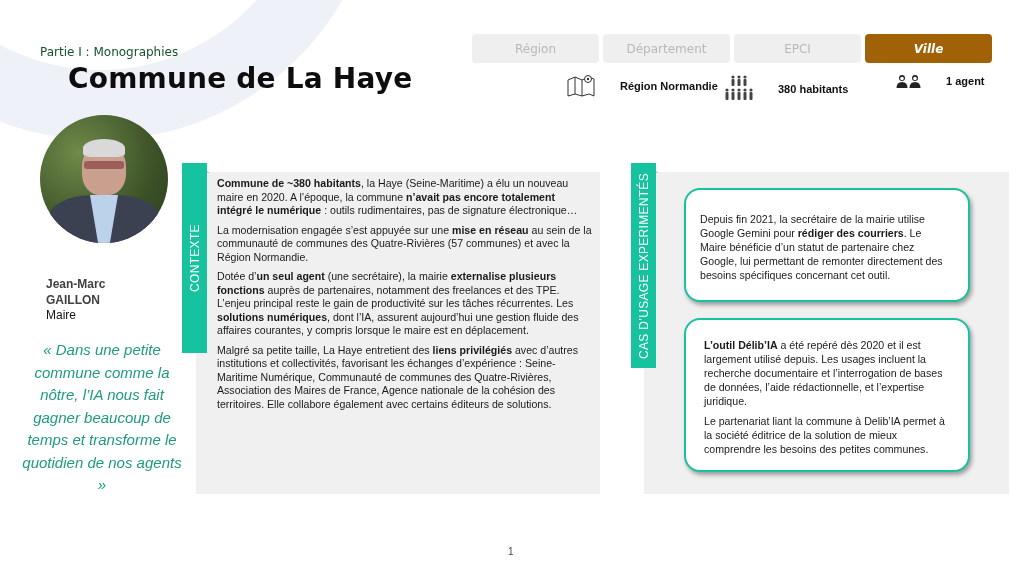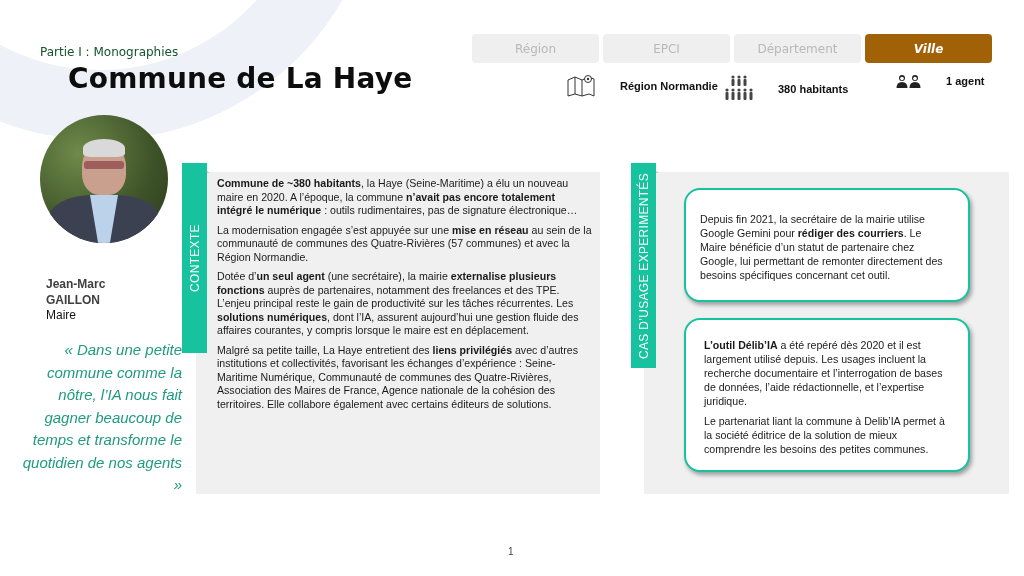--- a/index.html
+++ b/index.html
@@ -28,21 +28,21 @@
             background: radial-gradient(circle at 30% 30%, #6f8a4a, #3d5228 60%, #2b3a1c); }
   .avatar .head { position: absolute; left: 42px; top: 28px; width: 44px; height: 52px; border-radius: 45% 45% 40% 40%; background: #c9a08e; }
   .avatar .hair { position: absolute; left: 43px; top: 24px; width: 42px; height: 18px; border-radius: 50% 50% 20% 20%; background: #d9d9d9; }
   .avatar .glasses { position: absolute; left: 44px; top: 46px; width: 40px; height: 8px; border-radius: 3px; background: rgba(120,40,50,0.55); }
   .avatar .body { position: absolute; left: 8px; top: 80px; width: 112px; height: 60px; border-radius: 40% 40% 0 0; background: #3b4150; }
   .avatar .shirt { position: absolute; left: 50px; top: 80px; width: 28px; height: 50px; background: #bcd2ea; clip-path: polygon(0 0, 100% 0, 70% 100%, 30% 100%); }
 
   .person-name { position: absolute; left: 46px; top: 276px; font-size: 12px; font-weight: bold; line-height: 16px; color: #404040; }
   .person-role { position: absolute; left: 46px; top: 308px; font-size: 12px; color: #111; }
 
-  .quote { position: absolute; left: 22px; top: 339px; width: 160px; font-size: 15px; font-style: italic; color: #1f9a80; text-align: right; line-height: 22.5px; }
+  .quote { position: absolute; left: 22px; top: 339px; width: 160px; font-size: 15px; font-style: italic; color: #1f9a80; text-align: center; line-height: 22.5px; }
 
   .panel { position: absolute; background: #f0f0f0; }
   .panel-left { left: 196px; top: 172px; width: 404px; height: 322px; }
   .panel-right { left: 644px; top: 172px; width: 365px; height: 322px; }
   .fold { position: absolute; width: 0; height: 0; border-left: 14px solid #c8c8c8; border-top: 10px solid transparent; }
 
   .vlabel { position: absolute; background: #17c29f; color: #ffffff; display: flex; align-items: center; justify-content: center; }
   .vlabel span { transform: rotate(-90deg); white-space: nowrap; font-size: 12px; letter-spacing: 0.3px; }
   .vlabel-left { left: 182px; top: 163px; width: 25px; height: 190px; }
   .vlabel-right { left: 631px; top: 163px; width: 25px; height: 205px; }
@@ -62,22 +62,22 @@
 </head>
 <body>
 
 <div class="bg-arc"></div>
 
 <div class="subtitle">Partie I : Monographies</div>
 <div class="title">Commune de La Haye</div>
 
 <div class="tabs">
   <div class="tab">Région</div>
+  <div class="tab">Département</div>
   <div class="tab">EPCI</div>
-  <div class="tab">Département</div>
   <div class="tab active">Ville</div>
 </div>
 
 <div class="stats">
   <div class="stat" style="left:0;">
     <span>
       <svg width="30" height="24" viewBox="0 0 30 24">
         <path d="M2 6 L9 3 L16 6 L23 3 L28 5 L28 22 L23 20 L16 22 L9 20 L2 22 Z" fill="none" stroke="#333" stroke-width="1"></path>
         <line x1="9" y1="3" x2="9" y2="20" stroke="#333" stroke-width="1"></line>
         <line x1="16" y1="6" x2="16" y2="22" stroke="#333" stroke-width="1"></line>

